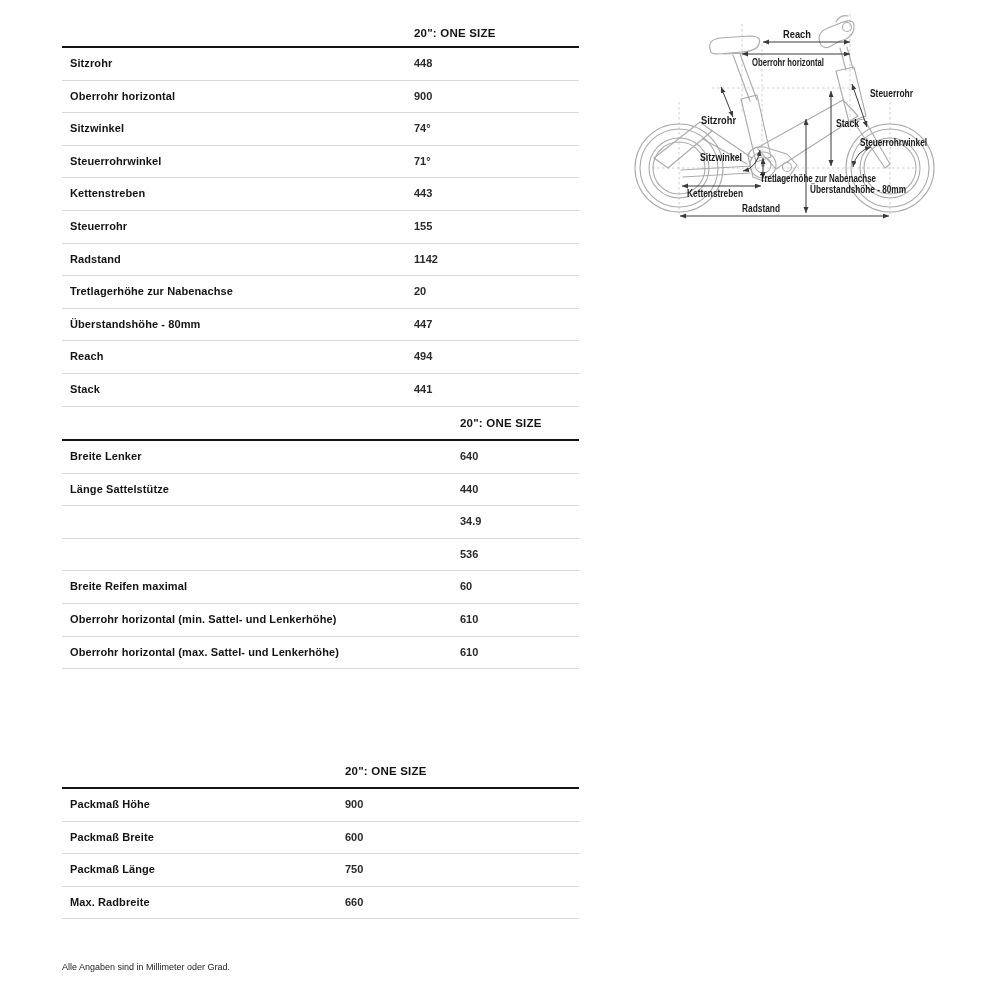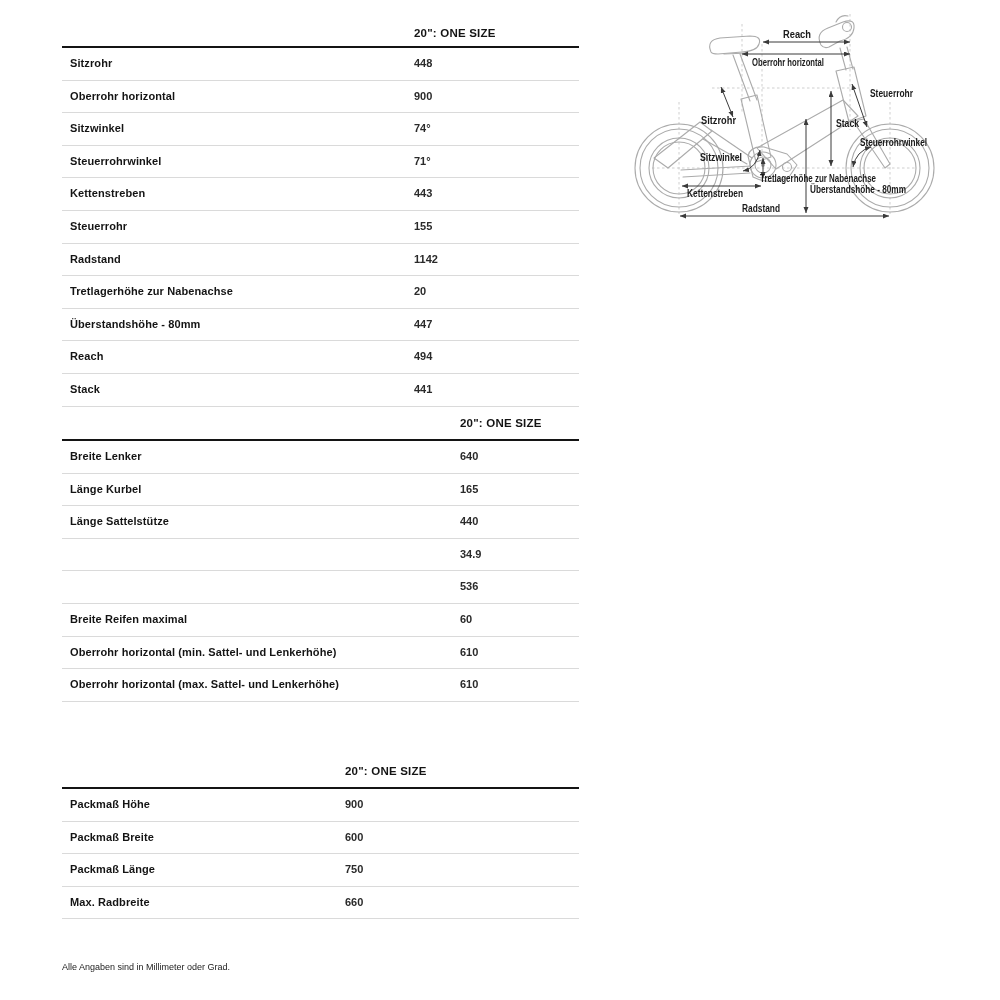--- a/index.html
+++ b/index.html
@@ -94,24 +94,20 @@
     </div>
   </div>
 
   <div class="geo-table t2">
     <div class="thead">
       <span class="hlabel">20": ONE SIZE</span>
     </div>
     <div class="row">
       <span class="lbl">Breite Lenker</span>
       <span class="val">640</span>
-    </div>
-    <div class="row">
-      <span class="lbl">Länge Kurbel</span>
-      <span class="val">165</span>
     </div>
     <div class="row">
       <span class="lbl">Länge Sattelstütze</span>
       <span class="val">440</span>
     </div>
     <div class="row">
       <span class="val">34.9</span>
     </div>
     <div class="row">
       <span class="val">536</span>

